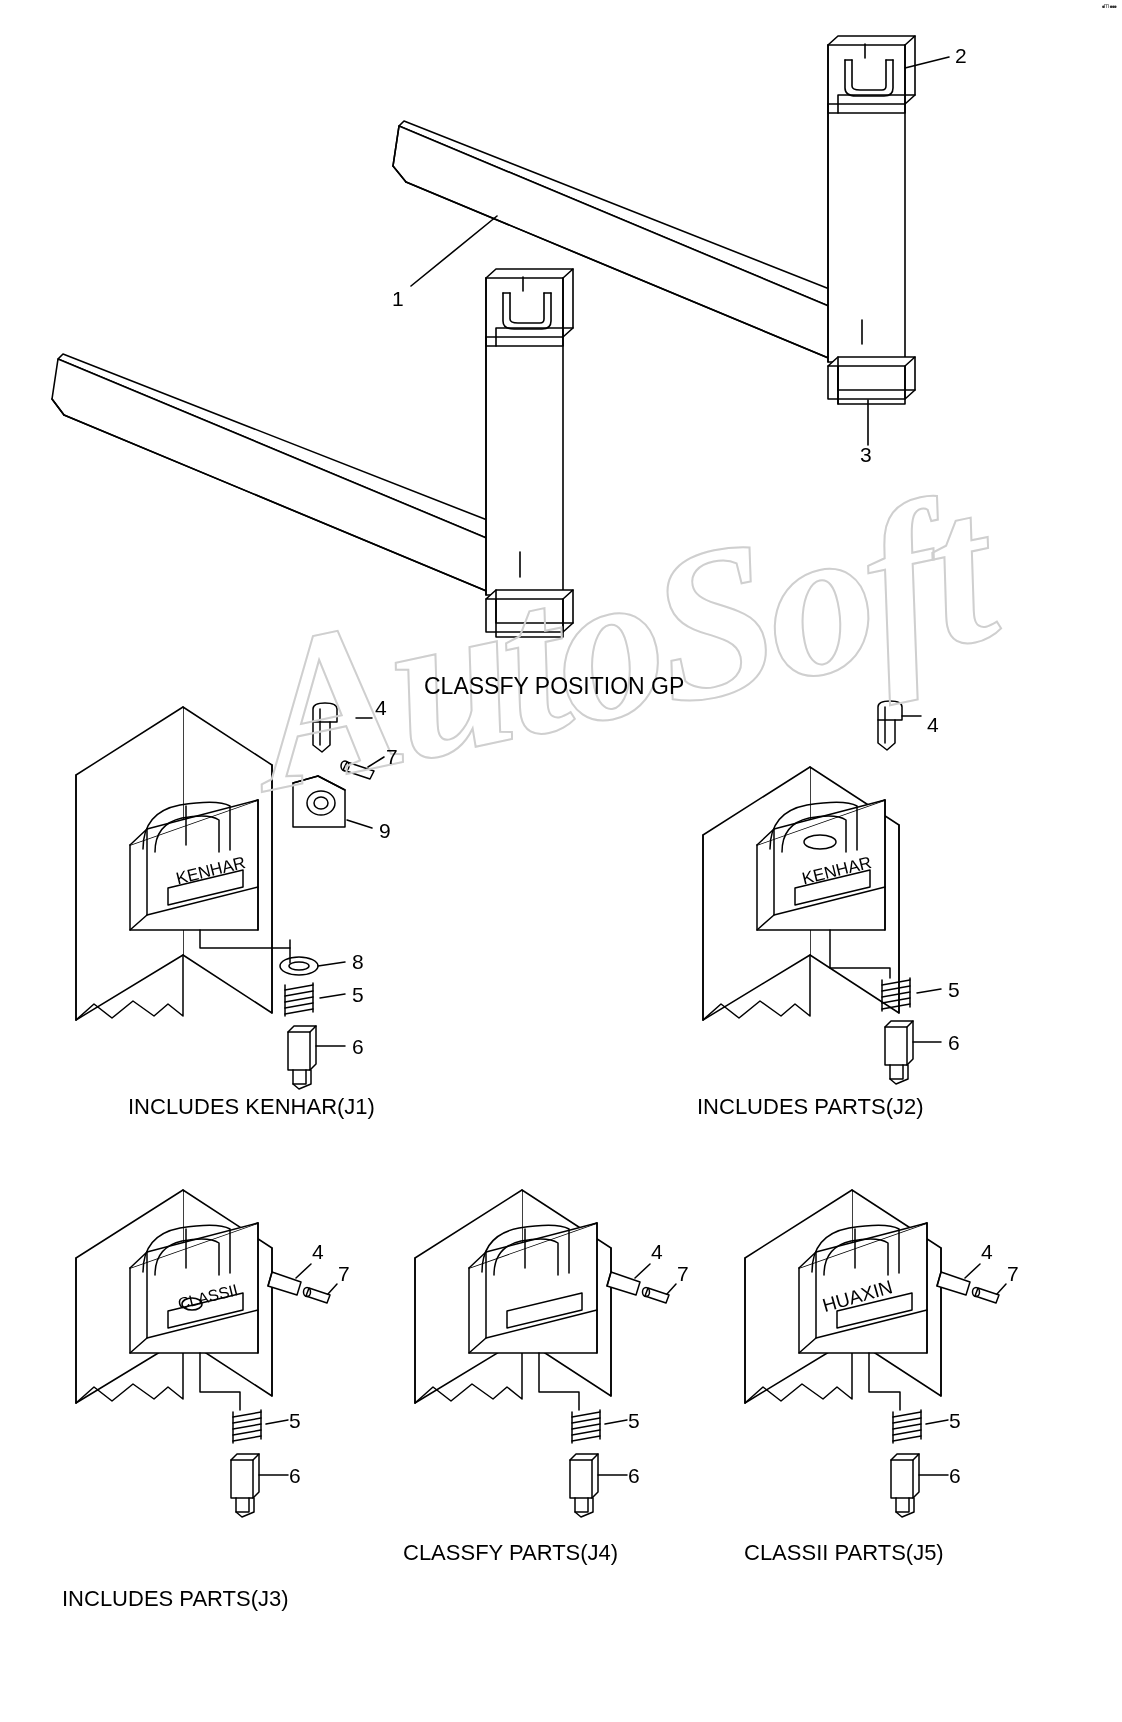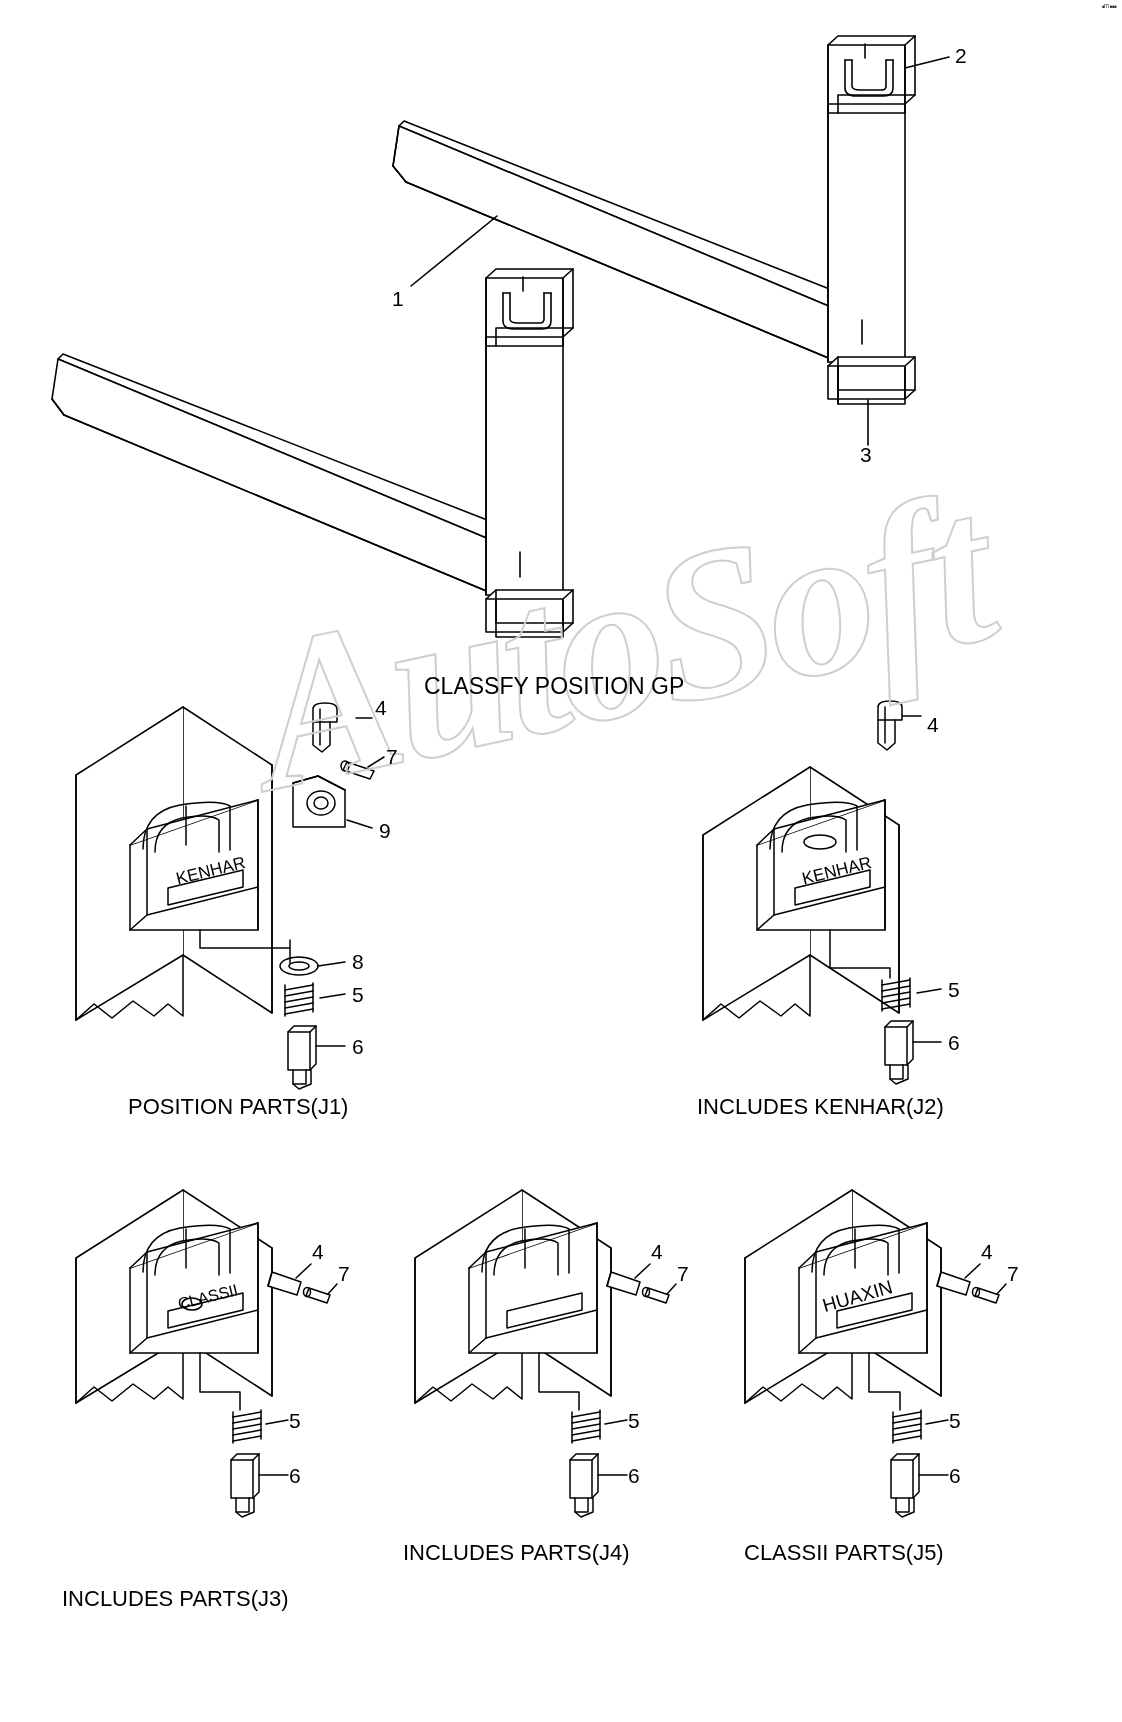--- a/index.html
+++ b/index.html
@@ -296,40 +296,40 @@
 
   <div class="lbl title" style="left:424px;top:673px;">CLASSFY POSITION GP</div>
 
   <div class="lbl callout" style="left:375px;top:696px;">4</div>
   <div class="lbl callout" style="left:386px;top:745px;">7</div>
   <div class="lbl callout" style="left:379px;top:819px;">9</div>
   <div class="lbl callout" style="left:352px;top:950px;">8</div>
   <div class="lbl callout" style="left:352px;top:983px;">5</div>
   <div class="lbl callout" style="left:352px;top:1035px;">6</div>
   <div class="lbl" style="left:174px;top:870px;font-size:17px;transform:rotate(-14deg);transform-origin:left top;">KENHAR</div>
-  <div class="lbl caption" style="left:128px;top:1094px;">POSITION PARTS(J1)</div>
+  <div class="lbl caption" style="left:128px;top:1094px;">INCLUDES KENHAR(J1)</div>
 
   <div class="lbl callout" style="left:927px;top:713px;">4</div>
   <div class="lbl callout" style="left:948px;top:978px;">5</div>
   <div class="lbl callout" style="left:948px;top:1031px;">6</div>
   <div class="lbl" style="left:800px;top:870px;font-size:17px;transform:rotate(-14deg);transform-origin:left top;">KENHAR</div>
-  <div class="lbl caption" style="left:697px;top:1094px;">INCLUDES KENHAR(J2)</div>
+  <div class="lbl caption" style="left:697px;top:1094px;">INCLUDES PARTS(J2)</div>
 
   <div class="lbl callout" style="left:312px;top:1240px;">4</div>
   <div class="lbl callout" style="left:338px;top:1262px;">7</div>
   <div class="lbl callout" style="left:289px;top:1409px;">5</div>
   <div class="lbl callout" style="left:289px;top:1464px;">6</div>
   <div class="lbl" style="left:176px;top:1296px;font-size:16px;transform:rotate(-14deg);transform-origin:left top;">CLASSII</div>
   <div class="lbl caption" style="left:62px;top:1540px;margin-top:46px;">INCLUDES PARTS(J3)</div>
 
   <div class="lbl callout" style="left:651px;top:1240px;">4</div>
   <div class="lbl callout" style="left:677px;top:1262px;">7</div>
   <div class="lbl callout" style="left:628px;top:1409px;">5</div>
   <div class="lbl callout" style="left:628px;top:1464px;">6</div>
-  <div class="lbl caption" style="left:403px;top:1540px;">INCLUDES PARTS(J4)</div>
+  <div class="lbl caption" style="left:403px;top:1540px;">CLASSFY PARTS(J4)</div>
 
   <div class="lbl callout" style="left:981px;top:1240px;">4</div>
   <div class="lbl callout" style="left:1007px;top:1262px;">7</div>
   <div class="lbl callout" style="left:949px;top:1409px;">5</div>
   <div class="lbl callout" style="left:949px;top:1464px;">6</div>
   <div class="lbl" style="left:820px;top:1296px;font-size:19px;transform:rotate(-16deg);transform-origin:left top;">HUAXIN</div>
   <div class="lbl caption" style="left:744px;top:1540px;">CLASSII PARTS(J5)</div>
 
 </div>
 

